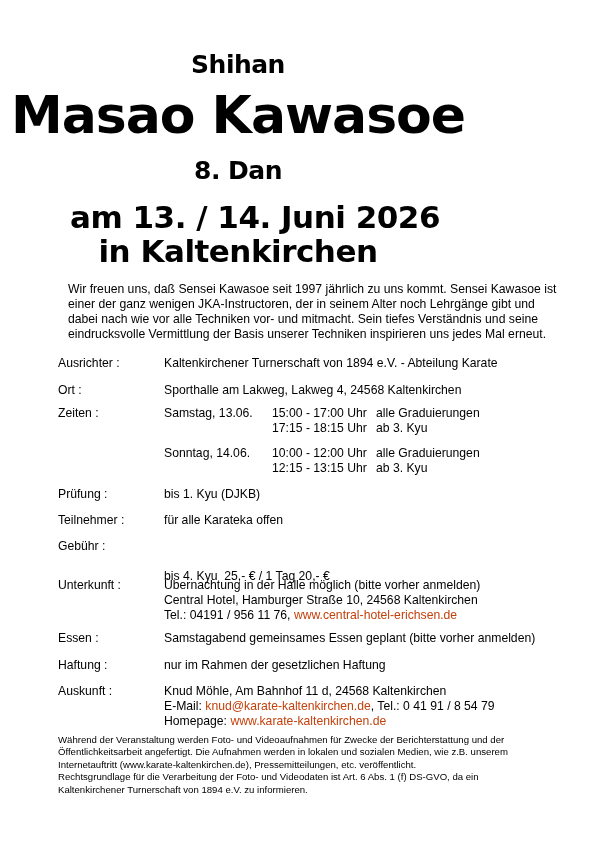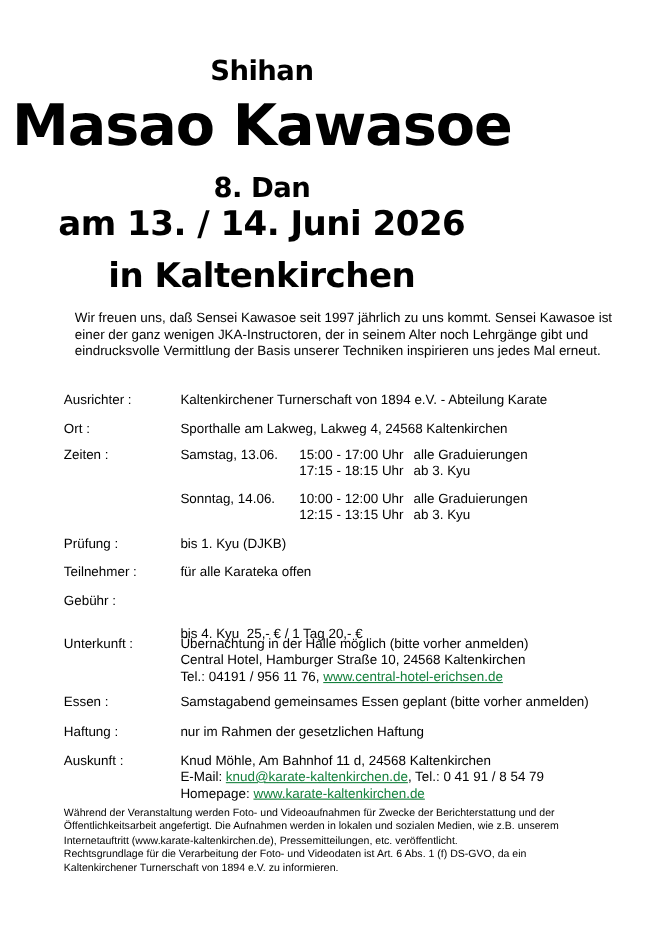--- a/index.html
+++ b/index.html
@@ -1,53 +1,54 @@
 <!DOCTYPE html>
 <html><head>
 <meta charset="utf-8">
 <style>
   html, body { margin: 0; padding: 0; background: #ffffff; }
   body { width: 600px; height: 849px; position: relative; overflow: hidden; color: #000; font-family: "Liberation Sans", sans-serif; }
   .headline { position: absolute; left: 0; width: 476px; text-align: center; font-family: "DejaVu Sans", sans-serif; font-weight: bold; letter-spacing: -0.5px; }
   .h-shihan { top: 50px; font-size: 25px; line-height: 30px; }
   .h-name { top: 86px; font-size: 52px; line-height: 58px; letter-spacing: -1px; }
   .h-dan { top: 156px; font-size: 25px; line-height: 30px; }
-  .h-date { top: 185px; font-size: 31px; line-height: 38px; }
+  .h-date { top: 198px; font-size: 31px; line-height: 38px; padding-left: 17px; }
   .h-place { top: 232px; font-size: 31px; line-height: 38px; }
 
   .intro { position: absolute; left: 68px; top: 282px; width: 500px; font-size: 12.2px; line-height: 15px; }
 
   .row { position: absolute; left: 58px; font-size: 12.2px; line-height: 15px; }
   .row .label { position: absolute; left: 0; top: 0; white-space: nowrap; }
   .row .value { position: absolute; left: 106px; top: 0; white-space: nowrap; }
   .row .value div { white-space: nowrap; }
 
   .sched { position: absolute; left: 106px; white-space: nowrap; }
   .sched .day { position: absolute; left: 0; top: 0; }
   .sched .slot { position: absolute; left: 108px; white-space: nowrap; }
   .sched .slot .time { position: absolute; left: 0; }
   .sched .slot .grp { position: absolute; left: 104px; }
 
-  a.link { color: #15803d; text-decoration: underline; }
+  a.link { color: #c2410c; }
 
   .footer { position: absolute; left: 58px; top: 734px; width: 500px; font-size: 9.6px; line-height: 12.4px; }
   .footer div { white-space: nowrap; }
 </style>
 </head>
 <body>
 
 <div class="headline h-shihan">Shihan</div>
 <div class="headline h-name">Masao Kawasoe</div>
 <div class="headline h-dan">8. Dan</div>
 <div class="headline h-date">am 13. / 14. Juni 2026</div>
 <div class="headline h-place">in Kaltenkirchen</div>
 
 <div class="intro">
   <div>Wir freuen uns, daß Sensei Kawasoe seit 1997 jährlich zu uns kommt. Sensei Kawasoe ist</div>
   <div>einer der ganz wenigen JKA-Instructoren, der in seinem Alter noch Lehrgänge gibt und</div>
+  <div>dabei nach wie vor alle Techniken vor- und mitmacht. Sein tiefes Verständnis und seine</div>
   <div>eindrucksvolle Vermittlung der Basis unserer Techniken inspirieren uns jedes Mal erneut.</div>
 </div>
 
 <div class="row" style="top:356px;">
   <span class="label">Ausrichter :</span>
   <span class="value">Kaltenkirchener Turnerschaft von 1894 e.V. - Abteilung Karate</span>
 </div>
 
 <div class="row" style="top:383px;">
   <span class="label">Ort :</span>

